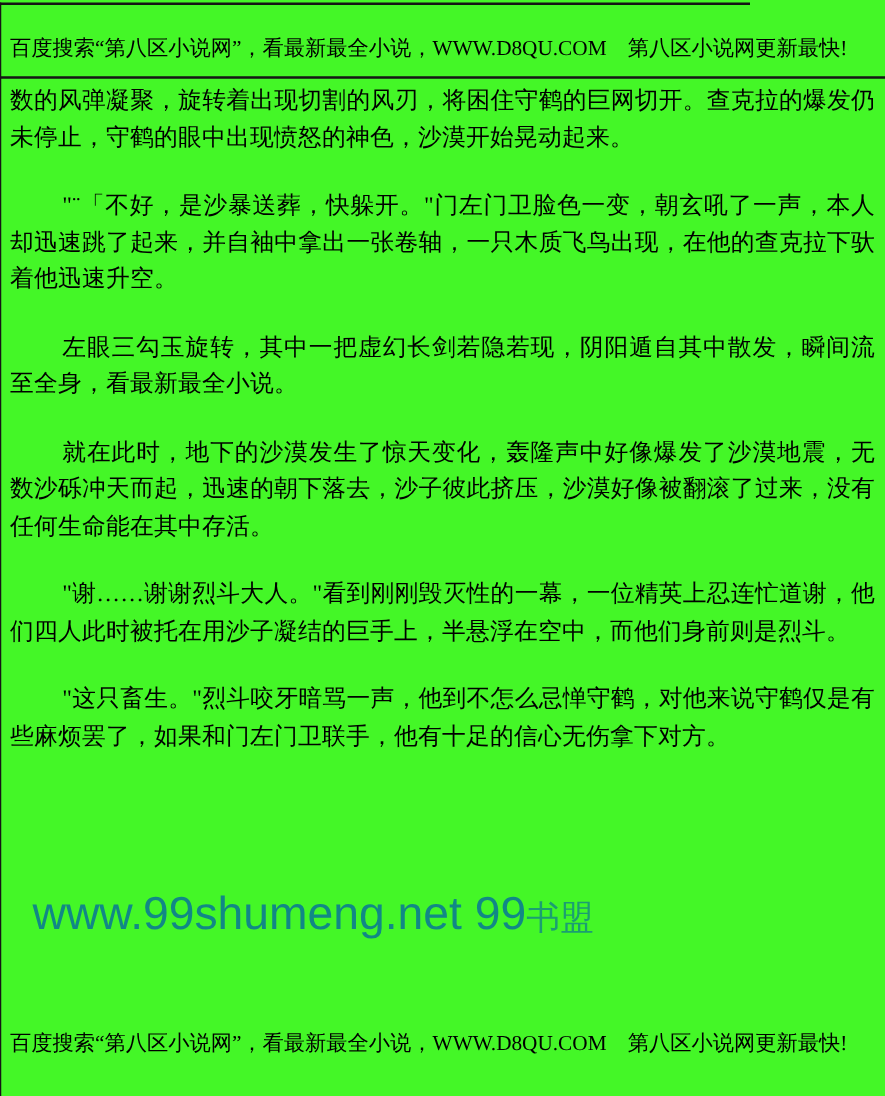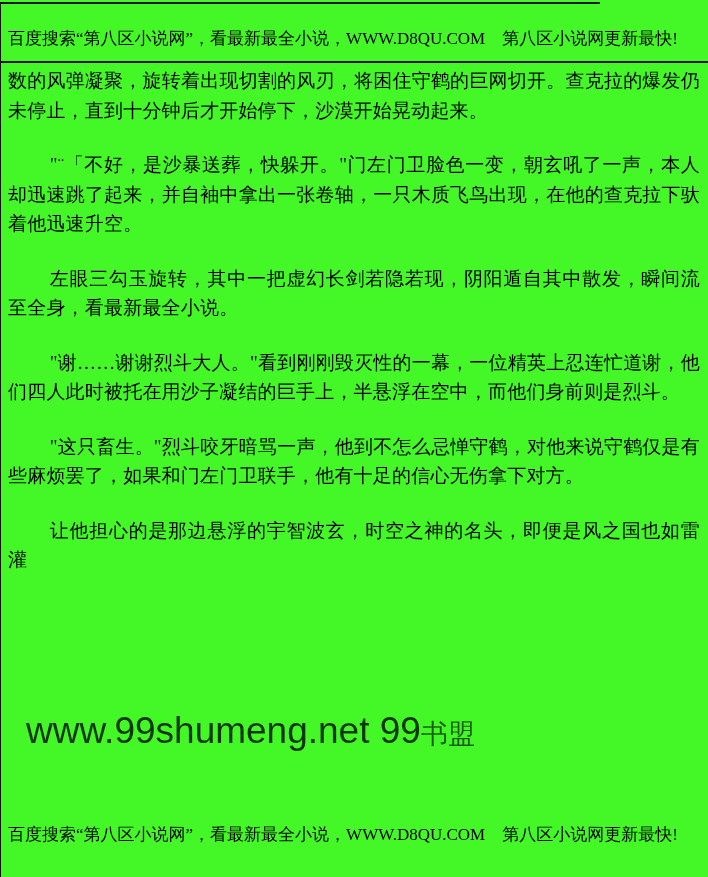--- a/index.html
+++ b/index.html
@@ -35,46 +35,46 @@
     z-index: 2;
     text-align: justify;
   }
   .para { margin: 0 0 25px 0; text-indent: 2.2em; }
   .para.no-indent { text-indent: 0; }
   .watermark {
     position: absolute; top: 710px; left: 26px;
     z-index: 1;
     font-family: "Liberation Sans", sans-serif;
     font-size: 37px; letter-spacing: 0px;
-    color: #000000; opacity: 0.78;
+    color: #0369a1; opacity: 0.78;
     white-space: nowrap;
   }
   .watermark .wm-suffix { font-size: 27px; opacity: 0.8; }
   .footer-bar {
     position: absolute; top: 824px; left: 8px; right: 4px;
     font-size: 17px; line-height: 22px; color: #000000;
     white-space: nowrap; z-index: 3;
   }
 </style>
 </head>
 <body>
 
 <div class="top-rule"></div>
 <div class="left-rule"></div>
 
 <div class="header-bar">百度搜索“第八区小说网”，看最新最全小说，WWW.D8QU.COM　第八区小说网更新最快!</div>
 
 <div class="header-rule"></div>
 
 <div class="content">
-  <p class="para no-indent">数的风弹凝聚，旋转着出现切割的风刃，将困住守鹤的巨网切开。查克拉的爆发仍未停止，直到十分钟后才开始停下，沙漠开始晃动起来。</p>
+  <p class="para no-indent">数的风弹凝聚，旋转着出现切割的风刃，将困住守鹤的巨网切开。查克拉的爆发仍未停止，守鹤的眼中出现愤怒的神色，沙漠开始晃动起来。</p>
   <p class="para">"¨「不好，是沙暴送葬，快躲开。"门左门卫脸色一变，朝玄吼了一声，本人却迅速跳了起来，并自袖中拿出一张卷轴，一只木质飞鸟出现，在他的查克拉下驮着他迅速升空。</p>
   <p class="para">左眼三勾玉旋转，其中一把虚幻长剑若隐若现，阴阳遁自其中散发，瞬间流至全身，看最新最全小说。</p>
+  <p class="para">就在此时，地下的沙漠发生了惊天变化，轰隆声中好像爆发了沙漠地震，无数沙砾冲天而起，迅速的朝下落去，沙子彼此挤压，沙漠好像被翻滚了过来，没有任何生命能在其中存活。</p>
   <p class="para">"谢……谢谢烈斗大人。"看到刚刚毁灭性的一幕，一位精英上忍连忙道谢，他们四人此时被托在用沙子凝结的巨手上，半悬浮在空中，而他们身前则是烈斗。</p>
   <p class="para">"这只畜生。"烈斗咬牙暗骂一声，他到不怎么忌惮守鹤，对他来说守鹤仅是有些麻烦罢了，如果和门左门卫联手，他有十足的信心无伤拿下对方。</p>
-  <p class="para">让他担心的是那边悬浮的宇智波玄，时空之神的名头，即便是风之国也如雷灌</p>
 </div>
 
 <div class="watermark">
   <span>www.99shumeng.net 99</span><span class="wm-suffix">书盟</span>
 </div>
 
 <div class="footer-bar">百度搜索“第八区小说网”，看最新最全小说，WWW.D8QU.COM　第八区小说网更新最快!</div>
 
 </body></html>

